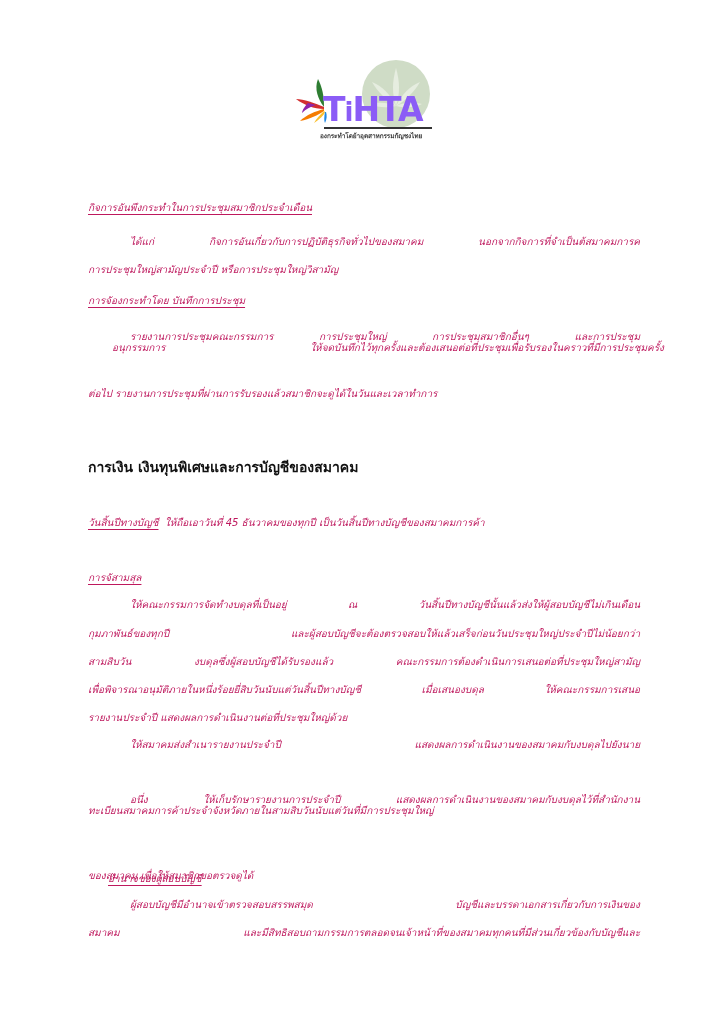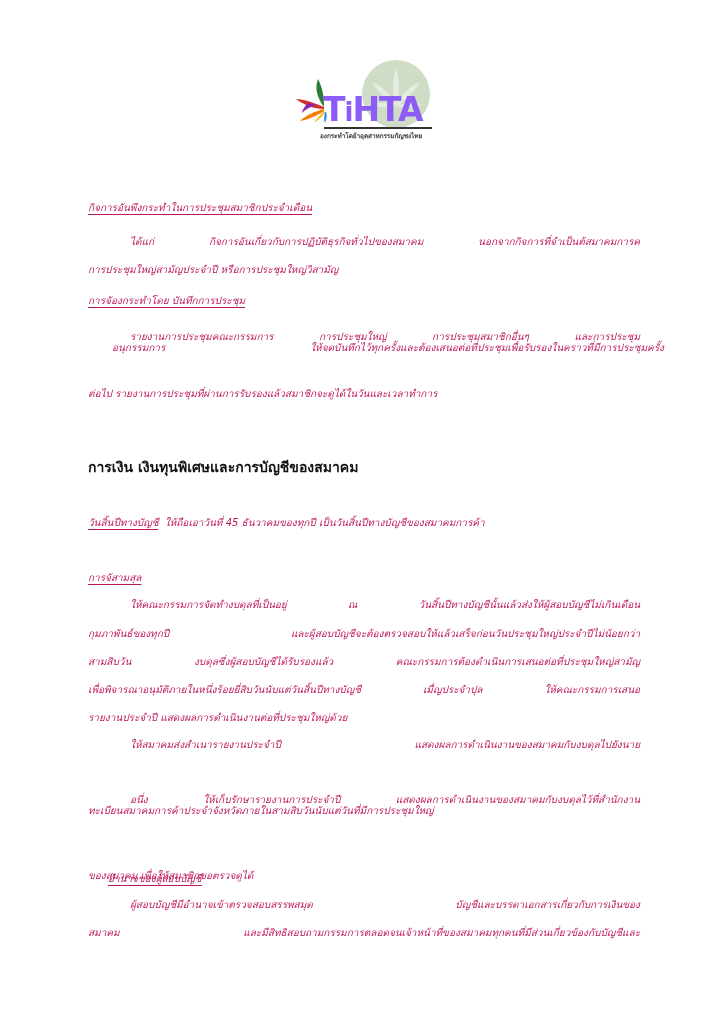--- a/index.html
+++ b/index.html
@@ -146,21 +146,21 @@
   <div class="h2" style="top:457px;">การเงิน เงินทุนพิเศษและการบัญชีของสมาคม</div>
 
   <div class="line" style="top:515px;">
     <span class="u">วันสิ้นปีทางบัญชี</span>&nbsp;&nbsp;<span>ให้ถือเอาวันที่ 45 ธันวาคมของทุกปี เป็นวันสิ้นปีทางบัญชีของสมาคมการค้า</span>
   </div>
 
   <div class="line u" style="top:570px;">การจัสามสุล</div>
   <div class="line indent justify-indent" style="top:597px;">ให้คณะกรรมการจัดทำงบดุลที่เป็นอยู่ ณ วันสิ้นปีทางบัญชีนั้นแล้วส่งให้ผู้สอบบัญชีไม่เกินเดือน</div>
   <div class="line justify" style="top:626px;">กุมภาพันธ์ของทุกปี และผู้สอบบัญชีจะต้องตรวจสอบให้แล้วเสร็จก่อนวันประชุมใหญ่ประจำปีไม่น้อยกว่า</div>
   <div class="line justify" style="top:654px;">สามสิบวัน  งบดุลซึ่งผู้สอบบัญชีได้รับรองแล้ว คณะกรรมการต้องดำเนินการเสนอต่อที่ประชุมใหญ่สามัญ</div>
-  <div class="line justify" style="top:682px;">เพื่อพิจารณาอนุมัติภายในหนึ่งร้อยยี่สิบวันนับแต่วันสิ้นปีทางบัญชี  เมื่ญประจำปุล ให้คณะกรรมการเสนอ</div>
+  <div class="line justify" style="top:682px;">เพื่อพิจารณาอนุมัติภายในหนึ่งร้อยยี่สิบวันนับแต่วันสิ้นปีทางบัญชี  เมื่อเสนองบดุล ให้คณะกรรมการเสนอ</div>
   <div class="line" style="top:710px;">รายงานประจำปี แสดงผลการดำเนินงานต่อที่ประชุมใหญ่ด้วย</div>
   <div class="line indent justify-indent" style="top:737px;">ให้สมาคมส่งสำเนารายงานประจำปี แสดงผลการดำเนินงานของสมาคมกับงบดุลไปยังนาย</div>
   <div class="line" style="top:803px;">ทะเบียนสมาคมการค้าประจำจังหวัดภายในสามสิบวันนับแต่วันที่มีการประชุมใหญ่</div>
   <div class="line indent justify-indent" style="top:792px;">อนึ่ง  ให้เก็บรักษารายงานการประจำปี แสดงผลการดำเนินงานของสมาคมกับงบดุลไว้ที่สำนักงาน</div>
   <div class="line" style="top:868px;text-align:right;">ของสมาคม เพื่อให้สมาชิกขอตรวจดูได้</div>
 
   <div class="line u" style="top:871px;margin-left:20px;">อำนาจของผู้สอบบัญชี</div>
   <div class="line indent justify-indent" style="top:897px;">ผู้สอบบัญชีมีอำนาจเข้าตรวจสอบสรรพสมุด  บัญชีและบรรดาเอกสารเกี่ยวกับการเงินของ</div>
   <div class="line justify" style="top:925px;">สมาคม  และมีสิทธิสอบถามกรรมการตลอดจนเจ้าหน้าที่ของสมาคมทุกคนที่มีส่วนเกี่ยวข้องกับบัญชีและ</div>
 

